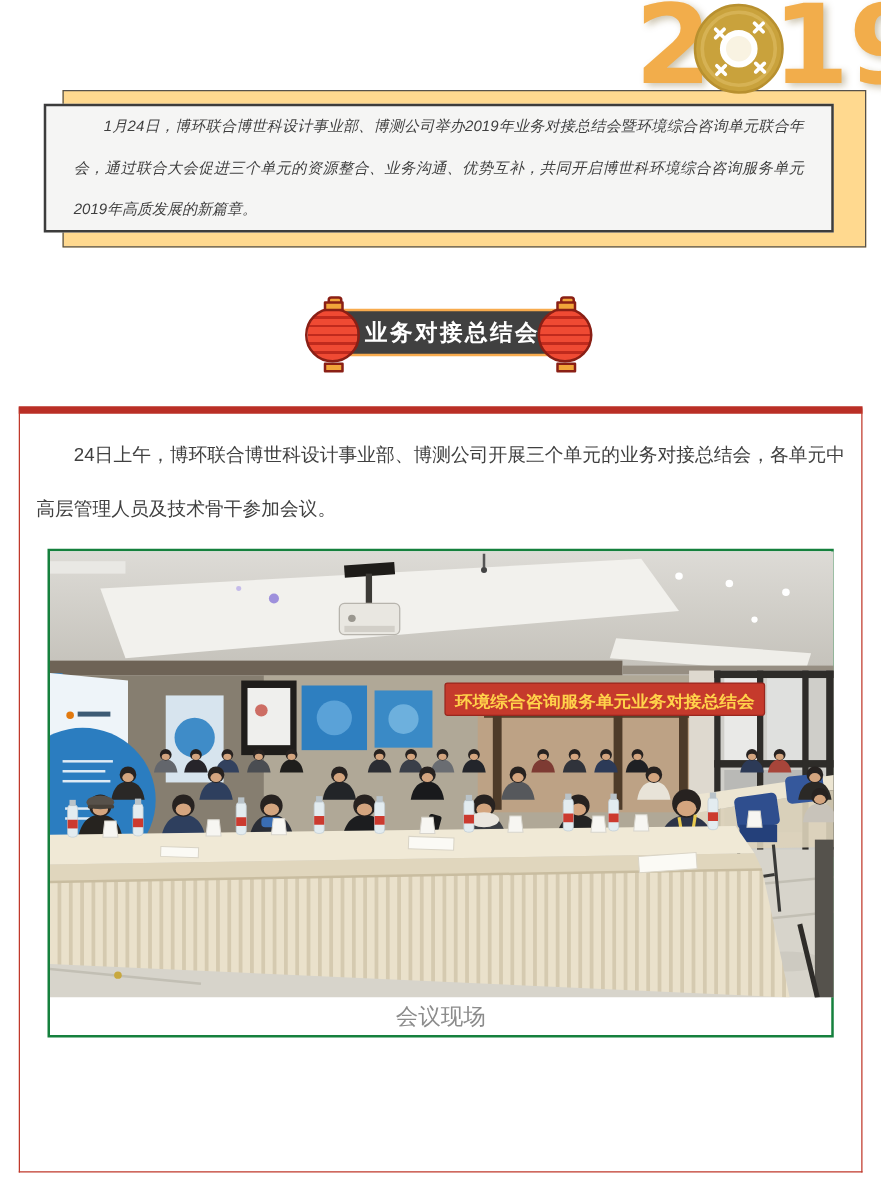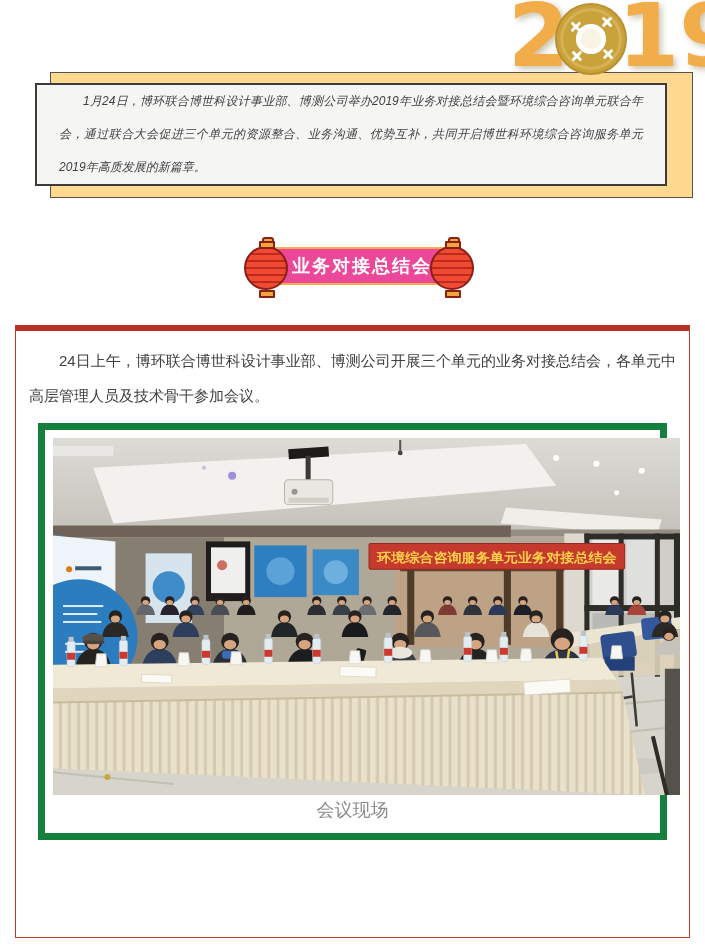--- a/index.html
+++ b/index.html
@@ -30,44 +30,44 @@
     position:absolute; left:0; top:11px; width:632px; height:103px;
     background:#f5f5f4; border:2px solid #3c3c3c; padding:0 10px;
     display:flex; align-items:center;
   }
   .intro-box p { margin:12px; font-size:12px; line-height:33px; text-indent:2em; text-align:justify; color:#3f3f3f;font-style:italic; }
 
   
   .banner { position:absolute; left:243px; top:237px; width:234px; height:62px; }
   .scroll {
     position:absolute; left:12px; right:8px; top:10px; height:38px;
-    background:#ec4899; border:2px solid #f8ab4e; border-radius:20px;
+    background:#404040; border:2px solid #f8ab4e; border-radius:20px;
     display:flex; align-items:center; justify-content:center; z-index:1;
   }
   .scroll-label { color:#fff; font-weight:bold; font-size:18px; letter-spacing:2px; }
   .lantern { position:absolute; width:48px; height:62px; top:0; z-index:2; }
   .lantern.l { left:0; } .lantern.r { right:0; }
   .lantern i { display:block; position:absolute; }
   .lantern .loop { left:19px; top:0; width:12px; height:7px; border:2px solid #8a1f15; border-radius:3px; background:#f2a53a; }
   .lantern .cap { left:16px; width:16px; height:8px; background:#f2a53a; border:2px solid #8a1f15; border-radius:1px; }
   .lantern .cap.t { top:4px; } .lantern .cap.b { bottom:1px; }
   .lantern .bod {
     left:1px; top:9px; width:44px; height:44px; border-radius:50%;
     background:repeating-linear-gradient(180deg,#ef4a33 0 5px,#c02a1d 5px 7px);
     border:2px solid #8a1f15;
   }
 
   
   .card {
     position:absolute; left:15px; top:325px; width:675px; height:613px;
     background:#fff; border:1px solid #c0392b; border-top:6px solid #ba2f26;
   }
-  .para { margin:12px 13px 0; font-size:15px; line-height:35px; text-indent:2em; text-align:justify; color:#404040; }
+  .para { margin:12px 13px 0; font-size:15px; line-height:43px; text-indent:2em; text-align:justify; color:#404040; }
   .para.second { margin-top:18px; }
-  figure.photo-fig { margin:10px auto 0; width:629px; border:7px solid #15803d; padding:8px; }
+  figure.photo-fig { margin:10px auto 0; width:629px; border:2px solid #15803d; padding:0; }
   .photo-svg { display:block; width:627px; height:357px; }
   figcaption { height:30px; line-height:30px; text-align:center; color:#8c8c8c; font-size:18px; }
 </style>
 </head>
 <body>
 
 <div class="page">
 
   <div class="hero">
     <span class="digit digit-2">2</span>

